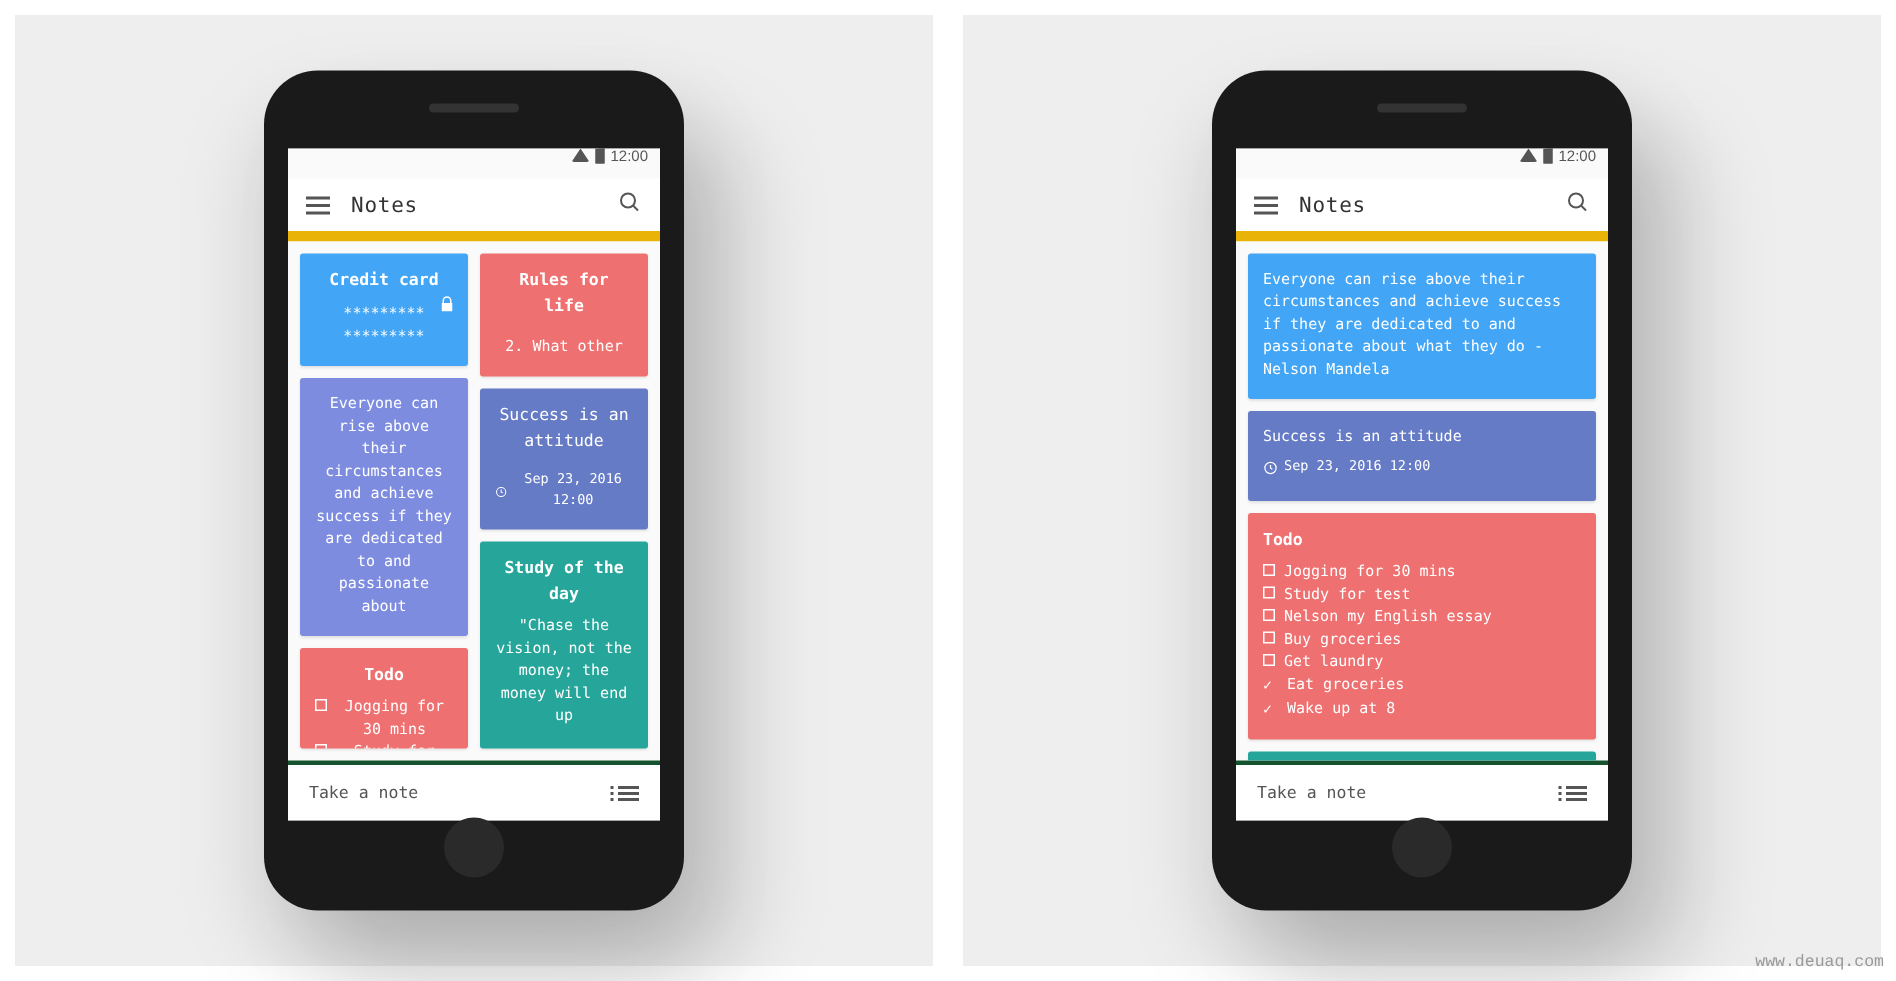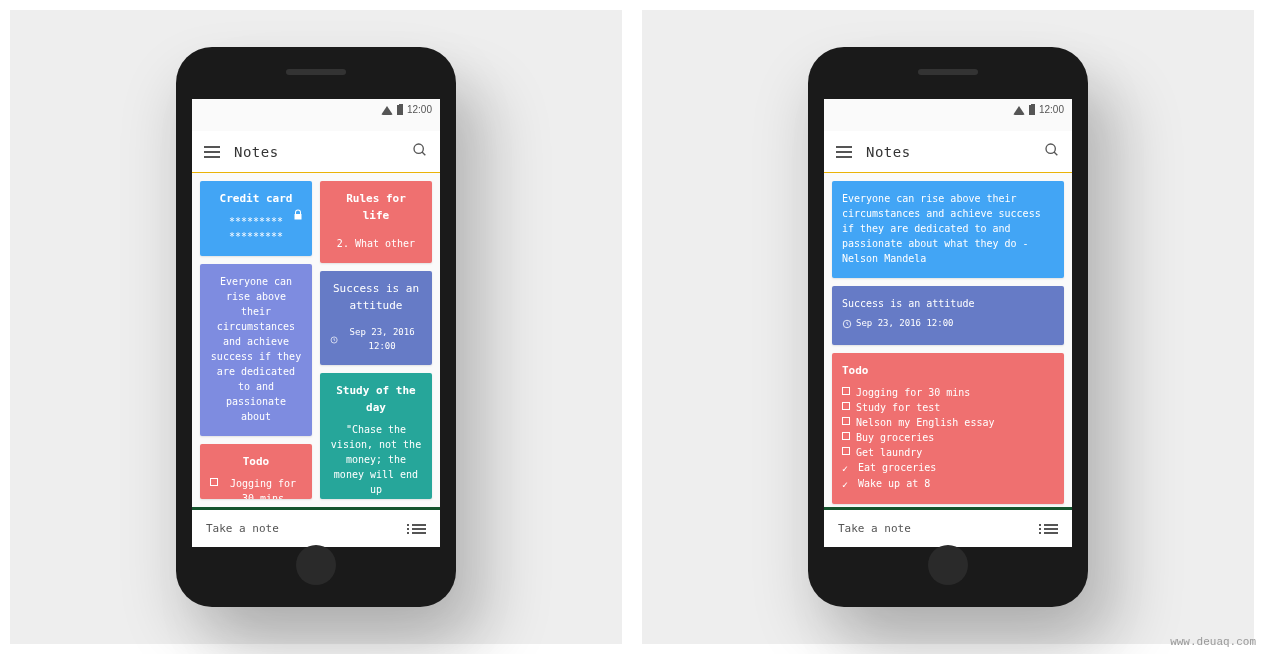--- a/index.html
+++ b/index.html
@@ -49,22 +49,22 @@
     width:40px; height:40px; border-radius:50%; background:#2a2a2a;
   }
   .screen {
     width: 100%; height: 100%; background: #fafafa;
     display:flex; flex-direction:column;
     position: relative; overflow:hidden;
   }
 
   
   .status-bar {
-    height: 20px; display:flex; align-items:flex-end; justify-content:flex-end;
-    padding: 16px 8px; gap:4px; background:#fafafa;
+    height: 20px; display:flex; align-items:flex-start; justify-content:flex-end;
+    padding: 0 8px; gap:4px; background:#fafafa;
     font-size: 10px; color:#444;
   }
   .status-bar .wifi {
     width:0;height:0;
     border-left:6px solid transparent;
     border-right:6px solid transparent;
     border-bottom:9px solid #555;
     border-radius:2px;
   }
   .status-bar .batt {
@@ -72,21 +72,21 @@
     position:relative;
   }
   .status-bar .batt::before{content:"";position:absolute;top:-2px;left:1px;width:4px;height:2px;background:#555;}
   .status-bar .clock { font-family: Arial,sans-serif; font-size:10px;color:#555;}
 
   
   .app-bar {
     height: 42px; background:#fff;
     display:flex; align-items:center; padding:0 12px;
     gap:14px;
-    border-bottom:1px solid #eab308;
+    border-bottom:7px solid #eab308;
   }
   .hamburger { display:flex;flex-direction:column;gap:3px;}
   .hamburger span{width:16px;height:2px;background:#555;}
   .app-title { font-size:14px; color:#333; letter-spacing:.5px; flex:0 0 auto;}
   .app-bar .spacer{flex:1;}
   .search-icon svg{width:16px;height:16px;stroke:#555;fill:none;stroke-width:2;}
 
   
   .content { flex:1; overflow:hidden; padding:8px; background:#fafafa;}
   .masonry { display:flex; gap:8px; height:100%;text-align:center;}

